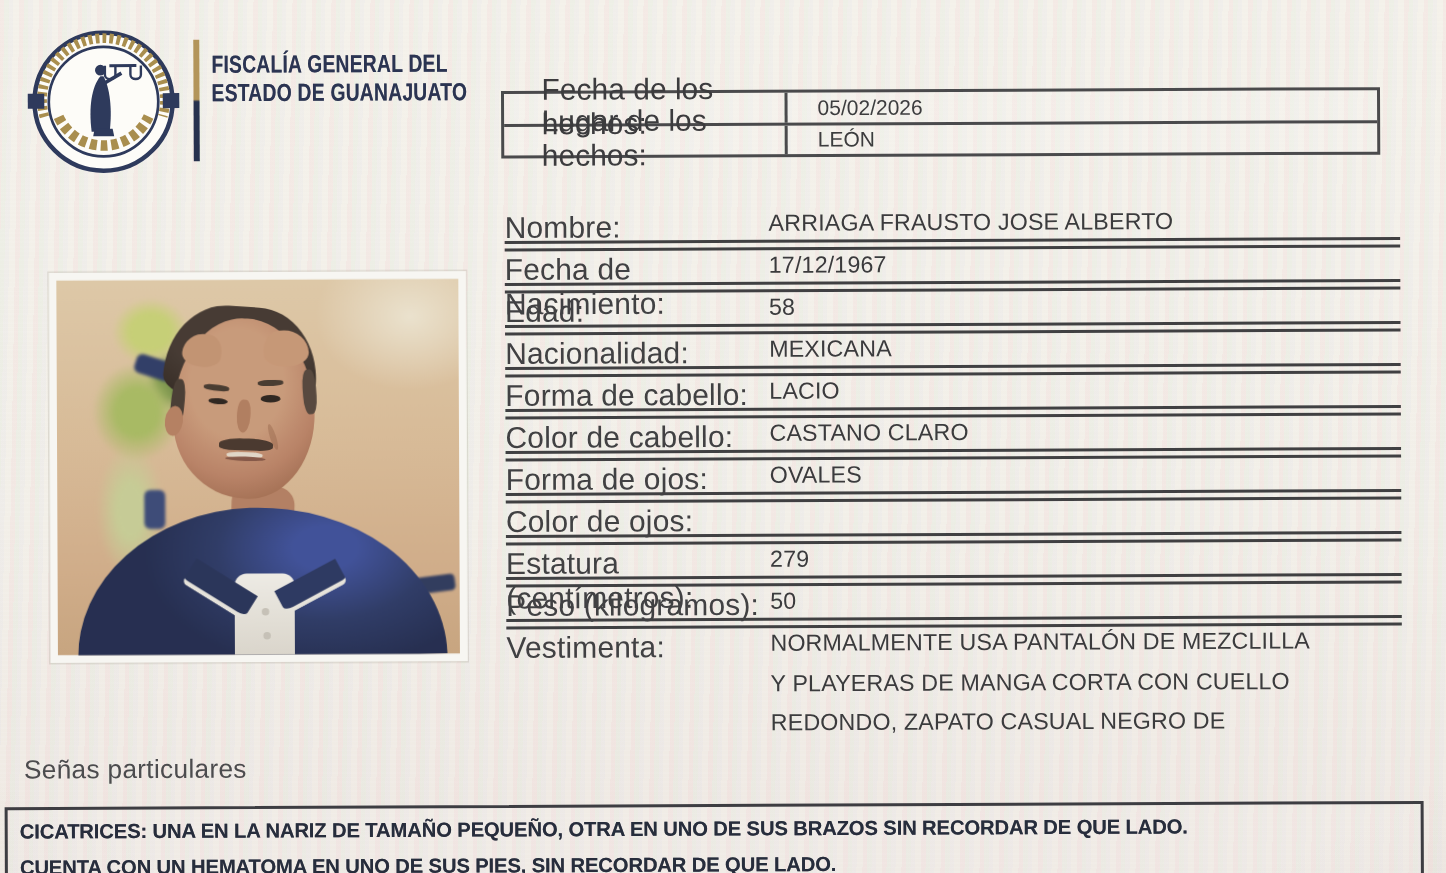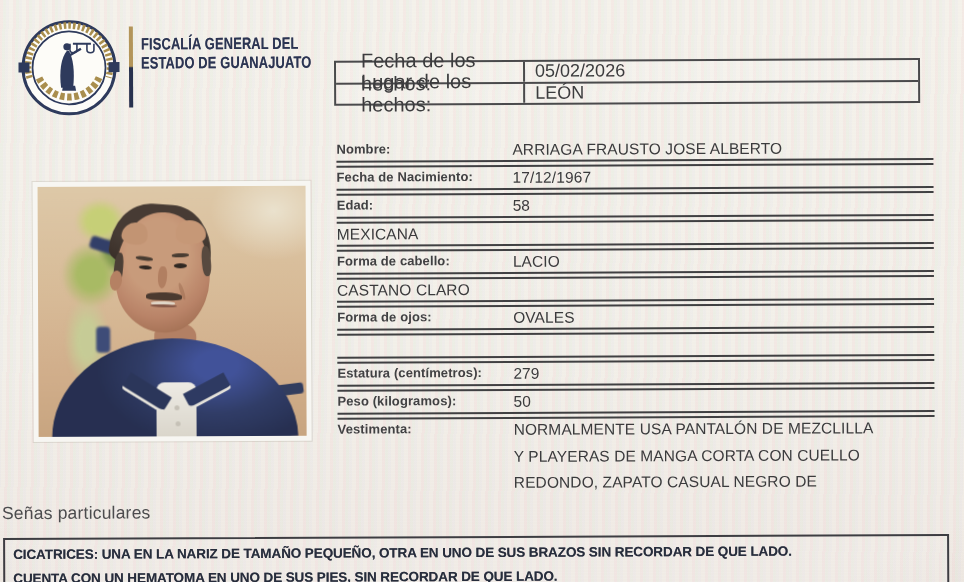--- a/index.html
+++ b/index.html
@@ -44,21 +44,21 @@
     box-sizing:border-box;
   }
   .inc-row{display:flex;height:19.5px;align-items:center;}
   .inc-row + .inc-row{border-top:2px solid #4a4a4c;}
   .inc-label{
     width:162px;flex:0 0 162px;padding-left:25px;
     border-right:2px solid #4a4a4c;align-self:stretch;
     display:flex;align-items:center;
     font-size:20px;color:#3c3c3e;
   }
-  .inc-value{padding-left:10px;font-size:18px;color:#3c3c3e;}
+  .inc-value{padding-left:20px;font-size:14px;color:#3c3c3e;}
 
   
   .photo{
     position:absolute;left:33px;top:180px;width:268px;height:250px;
     border:5px solid #fcfbf6;box-shadow:0 0 0 1px rgba(160,150,135,.25);
     overflow:hidden;
     background:
       radial-gradient(90px 70px at 88% 10%, rgba(240,231,209,.95), rgba(240,231,209,0) 70%),
       linear-gradient(180deg,#e3cba6 0%,#ddbc94 45%,#d6ae86 78%,#cda67c 100%);
     filter:blur(.3px) saturate(.92) contrast(.96);
@@ -112,28 +112,28 @@
   .nose{left:120px;top:80px;width:9px;height:22px;background:rgba(154,92,60,.45);border-radius:40% 40% 50% 50%;transform:rotate(4deg);}
   .stache{left:108px;top:106px;width:36px;height:8px;background:#4a372b;border-radius:45% 45% 30% 30%;transform:rotate(2deg);}
   .teeth{left:113px;top:115px;width:24px;height:4px;background:#e5d9c8;border-radius:40%;transform:rotate(2deg);}
   .mouth{left:112px;top:118px;width:27px;height:3px;background:#8a5744;border-radius:50%;transform:rotate(2deg);}
   .cheek{left:142px;top:96px;width:4px;height:18px;background:rgba(150,95,65,.4);border-radius:50%;transform:rotate(-18deg);}
 
   
   .fields{position:absolute;left:337px;top:139px;width:597px;}
   .frow{display:flex;align-items:flex-start;height:21px;box-sizing:border-box;padding-top:2px;}
   .fsep{height:7px;box-sizing:border-box;border-top:2px solid #404042;border-bottom:2px solid #404042;}
-  .flabel{flex:0 0 176px;font-size:13px;color:#414143;letter-spacing:.1px;font-weight:bold;}
+  .flabel{flex:0 0 176px;font-size:20px;color:#414143;letter-spacing:.1px;}
   .fvalue{font-size:15.5px;color:#3b3b3d;max-width:372px;letter-spacing:.1px;}
   .frow-tall{height:auto;min-height:21px;}
   .frow-tall .fvalue{line-height:26.5px;margin-top:-4px;}
 
   
   .particulars-heading{
-    position:absolute;left:1px;top:501px;
+    position:absolute;left:15px;top:501px;
     font-size:17.5px;color:#4c4c4e;letter-spacing:.2px;
   }
   .particulars-box{
     position:absolute;left:2px;top:536px;width:946px;height:60px;
     box-sizing:border-box;border:2.5px solid #3d3d42;
     padding:3px 10px 0 8px;background:rgba(255,255,255,.10);
   }
   .particulars-box .pline{
     font-weight:bold;font-size:13.5px;line-height:23.5px;
     color:#272d3c;letter-spacing:-.1px;white-space:nowrap;
@@ -222,38 +222,41 @@
         <div class="flabel">Fecha de Nacimiento:</div>
         <div class="fvalue">17/12/1967</div>
       </div>
       <div class="fsep"></div>
       <div class="frow">
         <div class="flabel">Edad:</div>
         <div class="fvalue">58</div>
       </div>
       <div class="fsep"></div>
       <div class="frow">
+        <div class="flabel">Nacionalidad:</div>
         <div class="fvalue">MEXICANA</div>
       </div>
       <div class="fsep"></div>
       <div class="frow">
         <div class="flabel">Forma de cabello:</div>
         <div class="fvalue">LACIO</div>
       </div>
       <div class="fsep"></div>
       <div class="frow">
+        <div class="flabel">Color de cabello:</div>
         <div class="fvalue">CASTANO CLARO</div>
       </div>
       <div class="fsep"></div>
       <div class="frow">
         <div class="flabel">Forma de ojos:</div>
         <div class="fvalue">OVALES</div>
       </div>
       <div class="fsep"></div>
       <div class="frow">
+        <div class="flabel">Color de ojos:</div>
       </div>
       <div class="fsep"></div>
       <div class="frow">
         <div class="flabel">Estatura (centímetros):</div>
         <div class="fvalue">279</div>
       </div>
       <div class="fsep"></div>
       <div class="frow">
         <div class="flabel">Peso (kilogramos):</div>
         <div class="fvalue">50</div>

